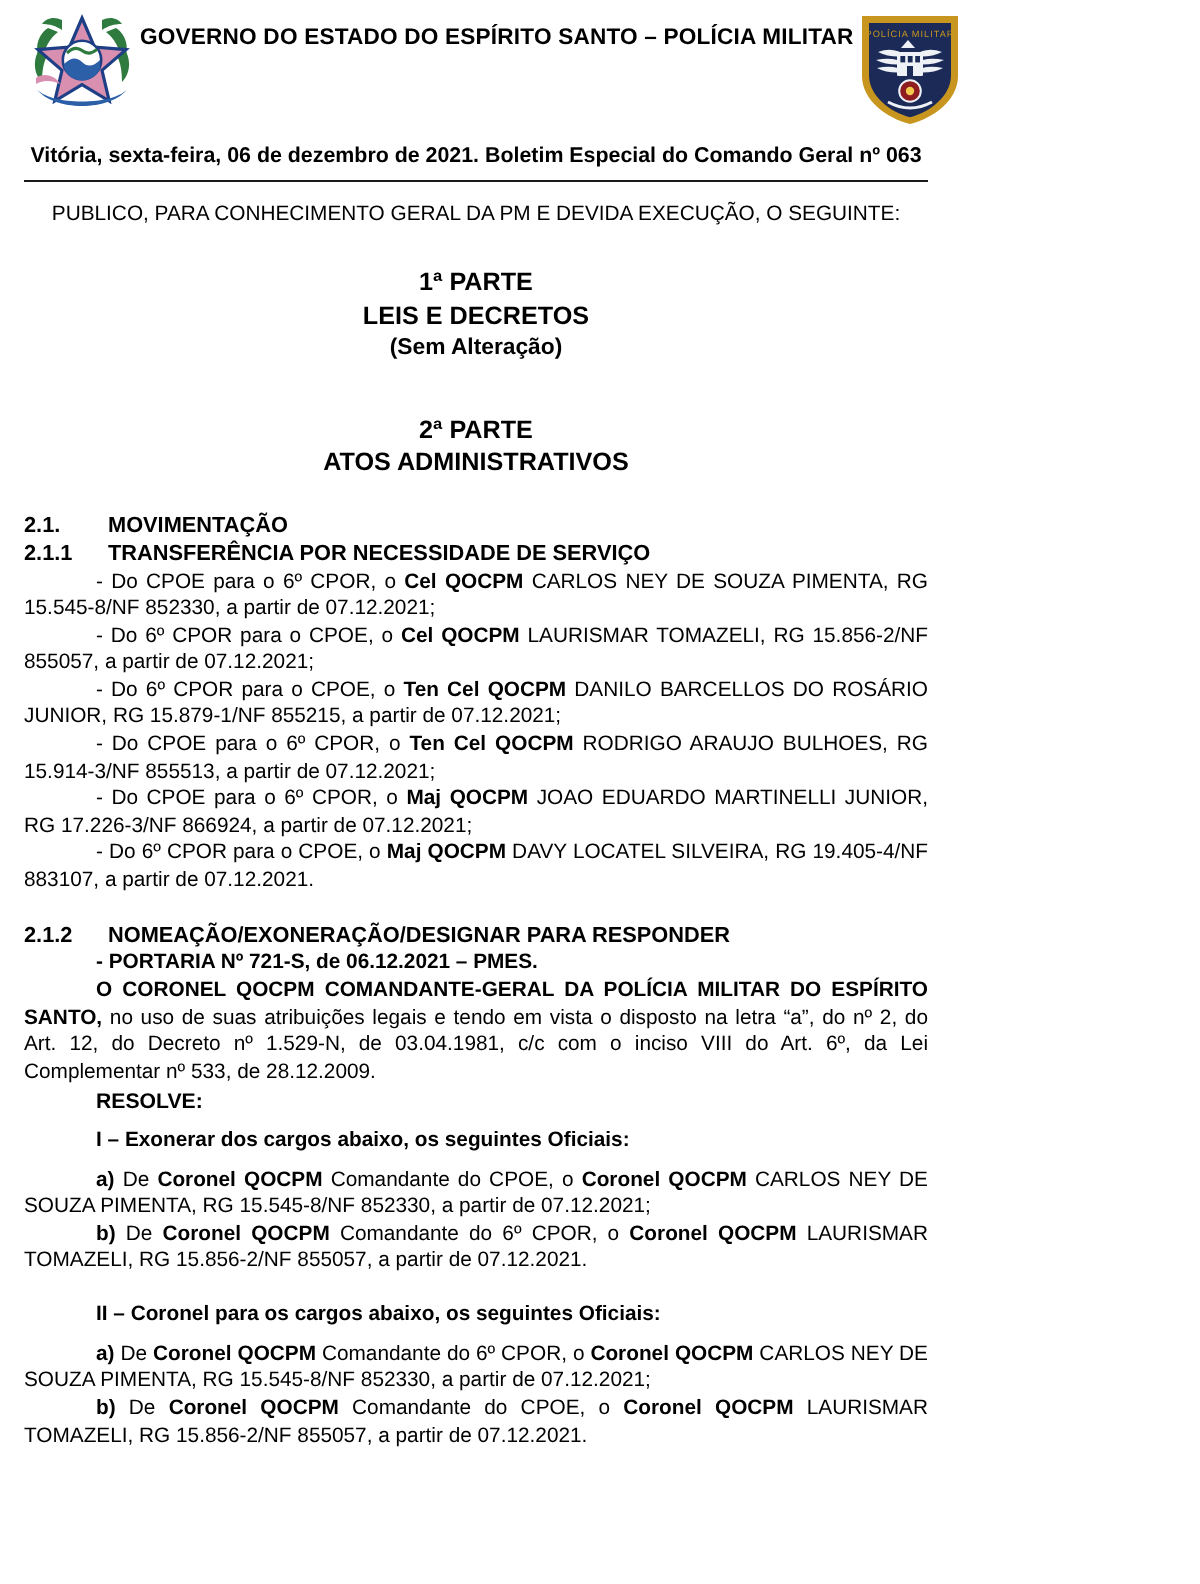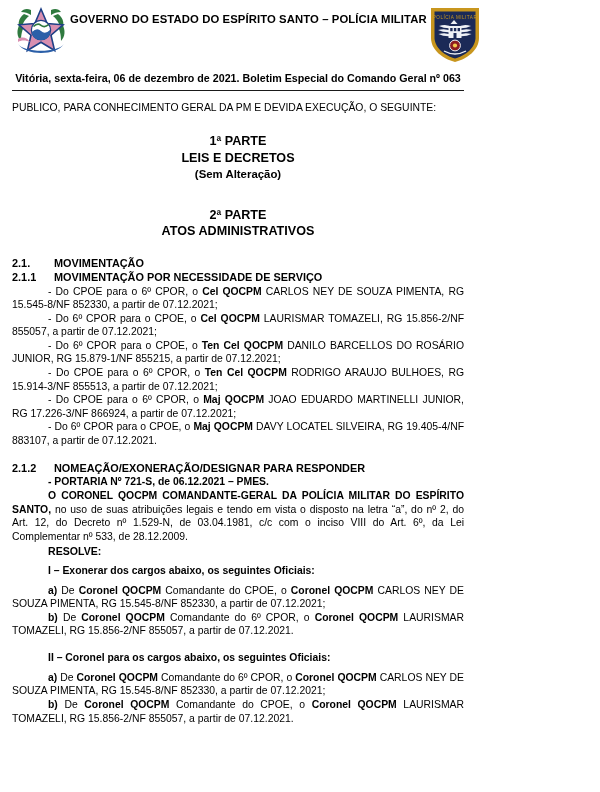--- a/index.html
+++ b/index.html
@@ -67,20 +67,21 @@
   }
   .hrule {
     border: 0;
     border-top: 1.6px solid #1a1a1a;
     margin: 5px 0 0 0;
     width: 100%;
   }
 
   
   .lead {
+    text-align: center;
     font-size: 10.4px;
     margin-top: 10px;
     line-height: 14px;
     white-space: nowrap;
   }
   .part-block {
     text-align: center;
     font-weight: bold;
     font-size: 12.6px;
     line-height: 16.5px;
@@ -215,21 +216,21 @@
   </div>
 
   <div class="sec">
     <div class="sec-row">
       <span class="sec-num">2.1.</span>
       <span class="sec-title">MOVIMENTAÇÃO</span>
     </div>
 
     <div class="sec-row">
       <span class="sec-num">2.1.1</span>
-      <span class="sec-title">MOVIMENTAÇÃO POR NECESSIDADE DE SERVIÇO</span>
+      <span class="sec-title">TRANSFERÊNCIA POR NECESSIDADE DE SERVIÇO</span>
     </div>
 
     <p class="para">
       <span>- Do CPOE para o 6º CPOR, o </span><span class="b">Cel QOCPM</span><span> CARLOS NEY DE SOUZA PIMENTA, RG 15.545-8/NF 852330, a partir de 07.12.2021;</span>
     </p>
     <p class="para">
       <span>- Do 6º CPOR para o CPOE, o </span><span class="b">Cel QOCPM</span><span> LAURISMAR TOMAZELI, RG 15.856-2/NF 855057, a partir de 07.12.2021;</span>
     </p>
     <p class="para">
       <span>- Do 6º CPOR para o CPOE, o </span><span class="b">Ten Cel QOCPM</span><span> DANILO BARCELLOS DO ROSÁRIO JUNIOR, RG 15.879-1/NF 855215, a partir de 07.12.2021;</span>

